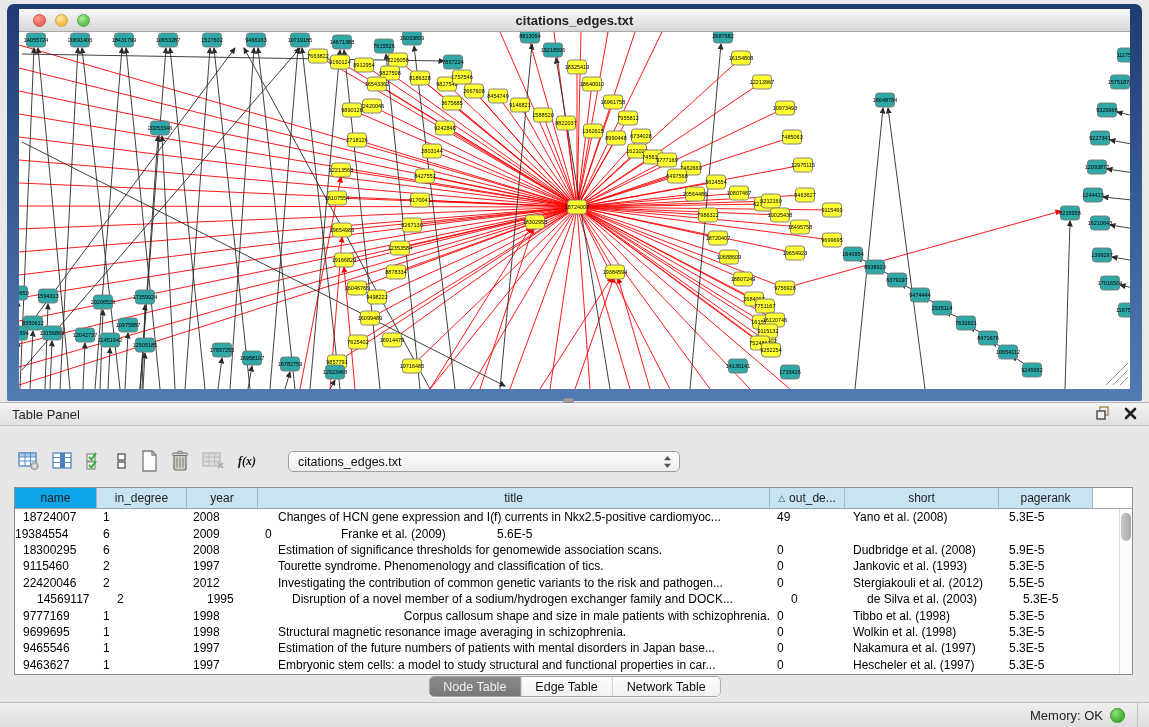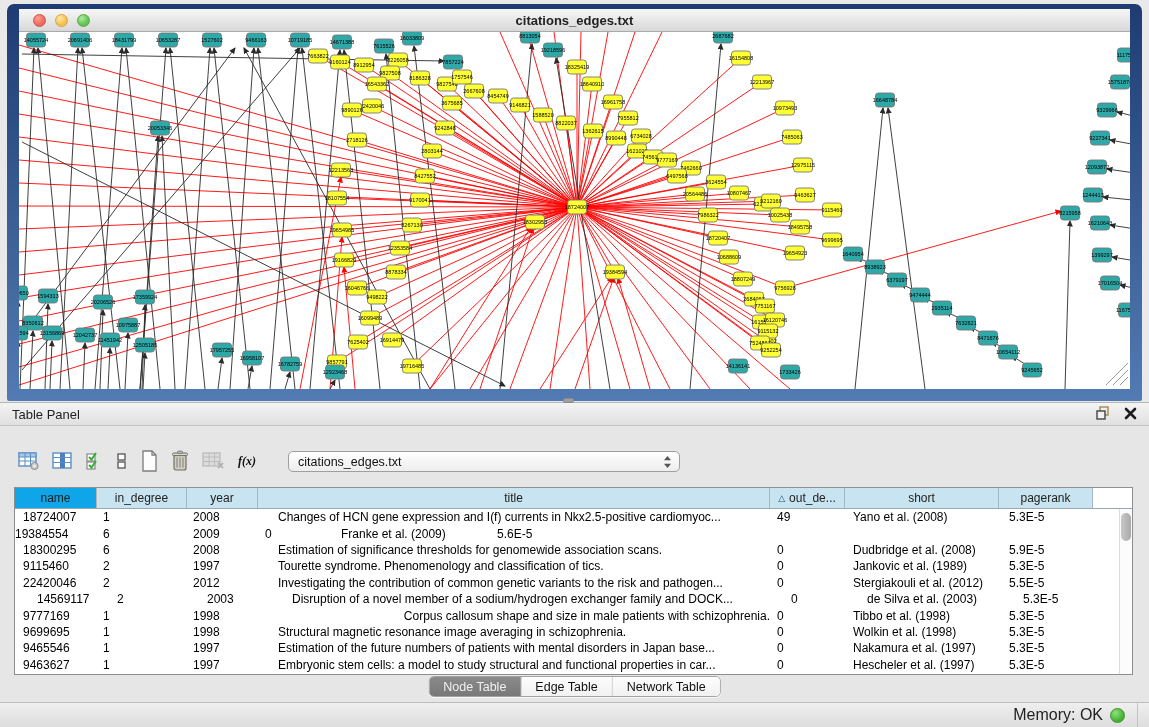--- a/index.html
+++ b/index.html
@@ -57,21 +57,21 @@
     border:1px solid #a3a3a3; border-radius:5px; overflow:hidden; background:#fbfbfb; box-shadow:0 1px 0 rgba(255,255,255,.7); }
   .tab { font-size:12.5px; display:flex; align-items:center; justify-content:center; padding:0 14px; color:#111;
     background:linear-gradient(#fdfdfd,#f1f1f1); border-right:1px solid #c9c9c9; }
   .tab:last-child { border-right:none; }
   .tab.selected { background:linear-gradient(#8a8a8a,#787878); color:#f0f0f0; }
 
   
   #status-bar { position:absolute; left:0; bottom:0; width:1149px; height:25px;
     background:linear-gradient(#efefef,#dddddd); border-top:1px solid #bdbdbd;
     display:flex; align-items:center; justify-content:flex-end; }
-  #memory-label { font-size:16px; color:#222; }
+  #memory-label { font-size:13px; color:#222; }
   #memory-dot { width:15px; height:15px; border-radius:50%; margin-left:7px;
     background:radial-gradient(circle at 35% 30%, #8fe07c,#45b234 65%); border:1px solid #3a9429; }
   #status-div { width:1px; height:100%; background:#c2c2c2; margin-left:12px; margin-right:11px; }
 </style>
 </head>
 <body>
 
 <div id="graph-window">
   <div id="graph-titlebar">
     <span class="traffic red"></span>
@@ -951,36 +951,36 @@
           <div class="td" style="width: 75px; padding-left: 7px;">0</div>
           <div class="td" style="width: 154px; padding-left: 8px;">Dudbridge et al. (2008)</div>
           <div class="td" style="width: 94px; padding-left: 10px;">5.9E-5</div>
         </div>
         <div class="tr">
           <div class="td" style="width: 82px; padding-left: 8px;">9115460</div>
           <div class="td" style="width: 90px; padding-left: 6px;">2</div>
           <div class="td" style="width: 71px; padding-left: 6px;">1997</div>
           <div class="td" style="width: 512px; padding-left: 20px;">Tourette syndrome. Phenomenology and classification of tics.</div>
           <div class="td" style="width: 75px; padding-left: 7px;">0</div>
-          <div class="td" style="width: 154px; padding-left: 8px;">Jankovic et al. (1989)</div>
+          <div class="td" style="width: 154px; padding-left: 8px;">Jankovic et al. (1993)</div>
           <div class="td" style="width: 94px; padding-left: 10px;">5.3E-5</div>
         </div>
         <div class="tr">
           <div class="td" style="width: 82px; padding-left: 8px;">22420046</div>
           <div class="td" style="width: 90px; padding-left: 6px;">2</div>
           <div class="td" style="width: 71px; padding-left: 6px;">2012</div>
           <div class="td" style="width: 512px; padding-left: 20px;">Investigating the contribution of common genetic variants to the risk and pathogen...</div>
           <div class="td" style="width: 75px; padding-left: 7px;">0</div>
           <div class="td" style="width: 154px; padding-left: 8px;">Stergiakouli et al. (2012)</div>
           <div class="td" style="width: 94px; padding-left: 10px;">5.5E-5</div>
         </div>
         <div class="tr">
           <div class="td" style="width: 82px; padding-left: 8px; margin-left: 14px;">14569117</div>
           <div class="td" style="width: 90px; padding-left: 6px;">2</div>
-          <div class="td" style="width: 71px; padding-left: 6px;">2003</div>
+          <div class="td" style="width: 71px; padding-left: 6px;">1995</div>
           <div class="td" style="width: 512px; padding-left: 20px;">Disruption of a novel member of a sodium/hydrogen exchanger family and DOCK...</div>
           <div class="td" style="width: 75px; padding-left: 7px;">0</div>
           <div class="td" style="width: 154px; padding-left: 8px;">de Silva et al. (2003)</div>
           <div class="td" style="width: 94px; padding-left: 10px;">5.3E-5</div>
         </div>
         <div class="tr">
           <div class="td" style="width: 82px; padding-left: 8px;">9777169</div>
           <div class="td" style="width: 90px; padding-left: 6px;">1</div>
           <div class="td" style="width: 71px; padding-left: 6px;">1998</div>
           <div class="td" style="width: 512px; padding-left: 20px; text-align: right;">Corpus callosum shape and size in male patients with schizophrenia.</div>

